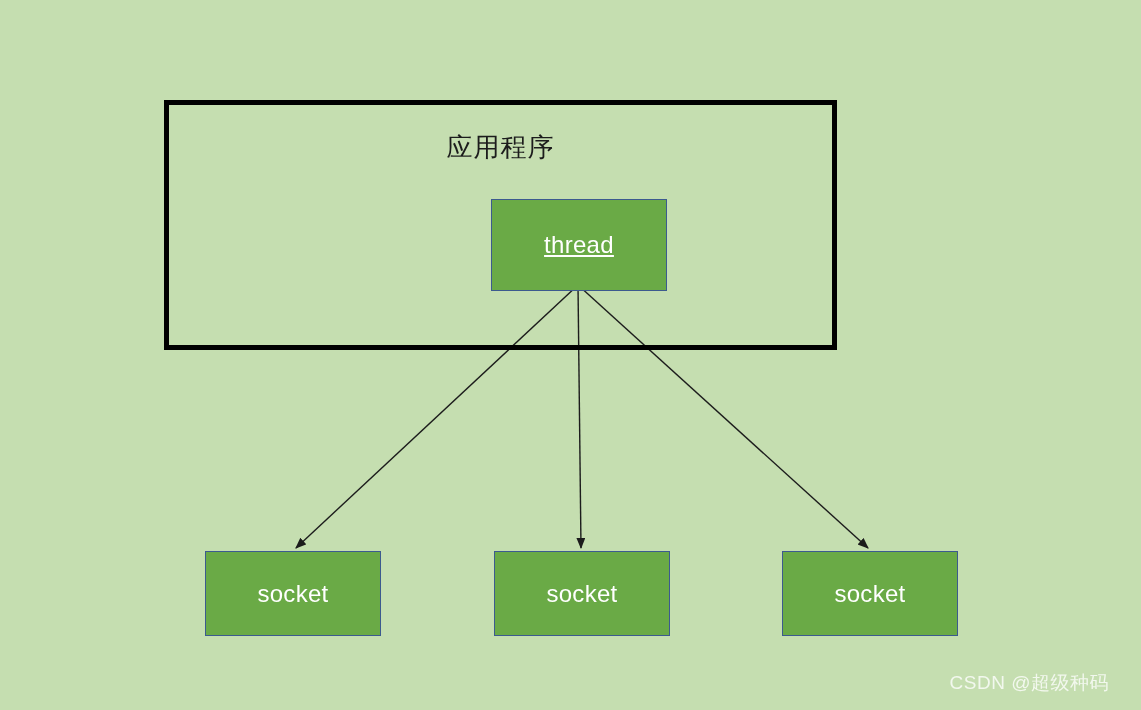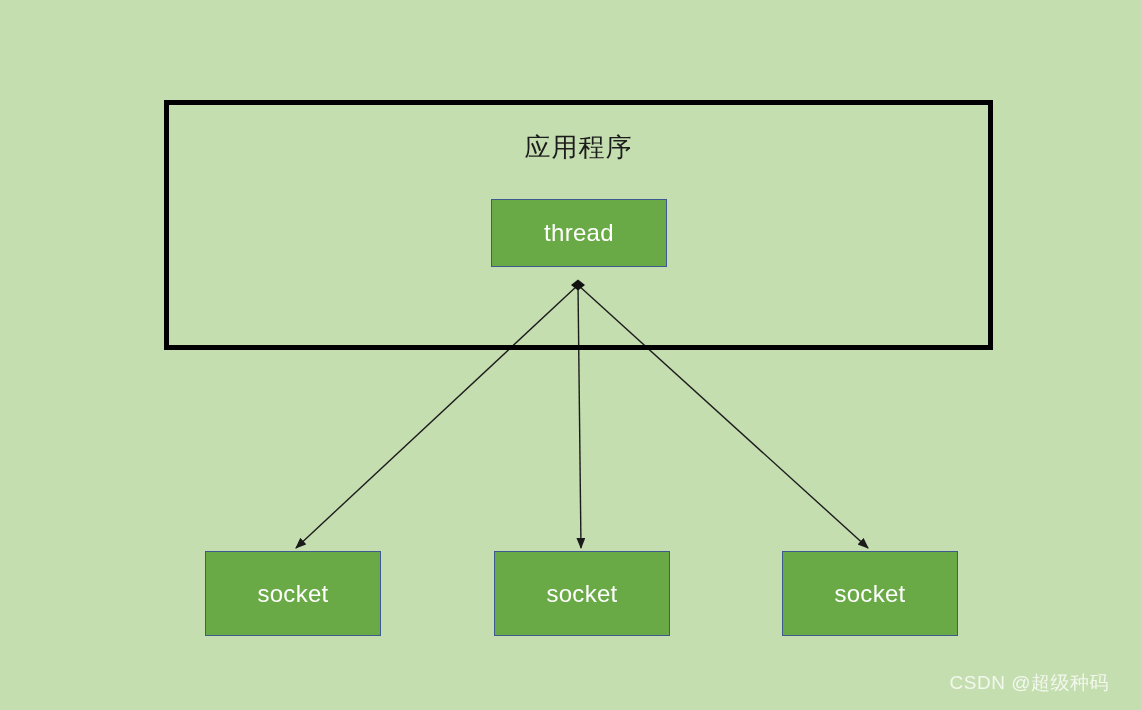--- a/index.html
+++ b/index.html
@@ -17,21 +17,21 @@
   #canvas {
     position: relative;
     width: 1141px;
     height: 710px;
   }
   
   #app-container {
     position: absolute;
     left: 164px;
     top: 100px;
-    width: 829px;
+    width: 673px;
     height: 250px;
     border: 5px solid #000000;
     box-sizing: border-box;
     background: transparent;
   }
   #app-title {
     position: absolute;
     left: 0;
     top: 28px;
     width: 100%;
@@ -52,21 +52,22 @@
     align-items: center;
     justify-content: center;
     color: #ffffff;
     font-size: 24px;
     letter-spacing: 0.3px;
   }
   #thread-box {
     left: 491px;
     top: 199px;
     width: 176px;
-    height: 68px;
+    height: 92px;
+    text-decoration: underline;
   }
   #socket-box-1 {
     left: 205px;
     top: 551px;
     width: 176px;
     height: 85px;
   }
   #socket-box-2 {
     left: 494px;
     top: 551px;

